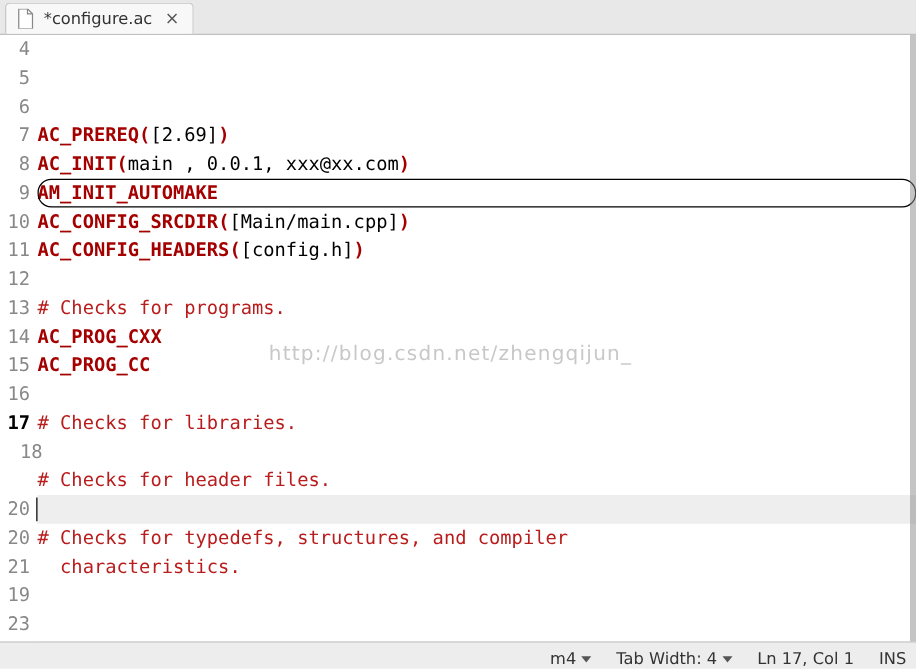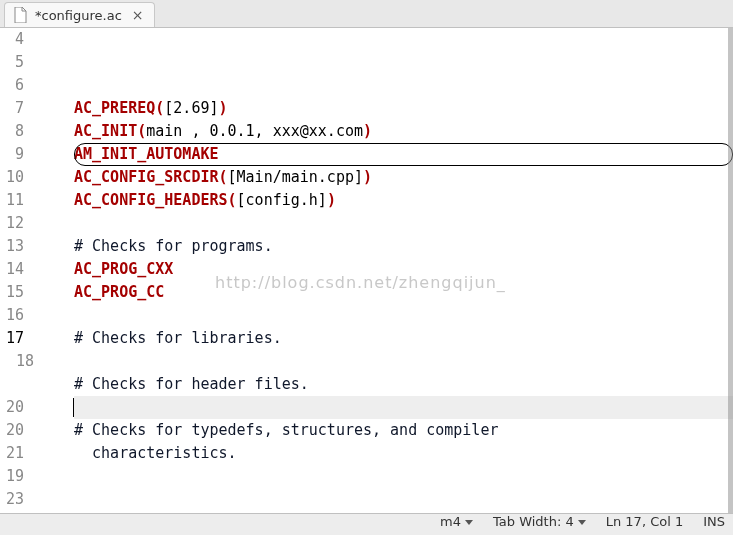--- a/index.html
+++ b/index.html
@@ -62,46 +62,45 @@
       text-align: right;
       padding-right: 6px;
       color: #888;
       user-select: none;
       background: #fff;
       line-height: 23px;
       font-size: 15px;
     }
     .gutter .ln.current {
       color: #000;
-      font-weight: normal;
+      font-weight: bold;
     }
     .code {
       flex: 1;
       line-height: 23px;
       font-size: 15px;
       white-space: pre;
       position: relative;
     }
     .code-line {
       padding-right: 10px;
       position: relative;
-      margin-left: 44px;
     }
     .code-line.current {
       background: #eeeeee;
     }
     .code-line.boxed {
       outline: 1px solid #000;
       outline-offset: -1px;
       border-radius: 11px;
     }
     .kw { color: #a40000; font-weight: bold; }
     .paren { color: #a40000; font-weight: bold; }
     .plain { color: #000; }
-    .comment { color: #0f172a; }
+    .comment { color: #b91c1c; }
     .cursor {
       display: inline-block;
       border-left: 1px solid #000;
       height: 19px;
       vertical-align: middle;
       margin-left: -1px;
     }
     .watermark {
       position: absolute;
       left: 185px;
@@ -110,21 +109,21 @@
       font-family: "DejaVu Sans", sans-serif;
       font-size: 16px;
       letter-spacing: 1px;
       pointer-events: none;
     }
     .statusbar {
       height: 22px;
       background: #ededed;
       border-top: 1px solid #c0c0c0;
       display: flex;
-      align-items: flex-start;
+      align-items: flex-end;
       font-family: "DejaVu Sans", sans-serif;
       font-size: 13px;
       color: #333;
       padding: 0 8px;
       gap: 20px;
     }
     .statusbar .spacer { flex: 1; }
     .statusbar .dd::after{
       content:"";
       display:inline-block;

